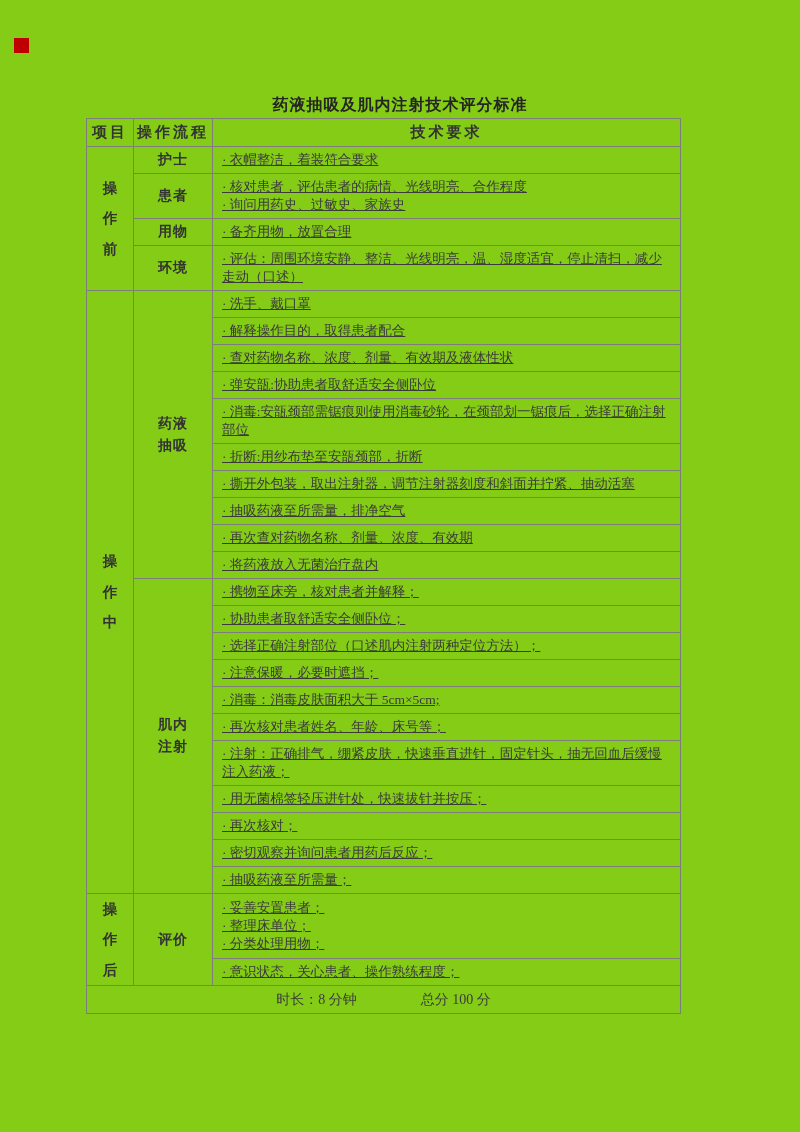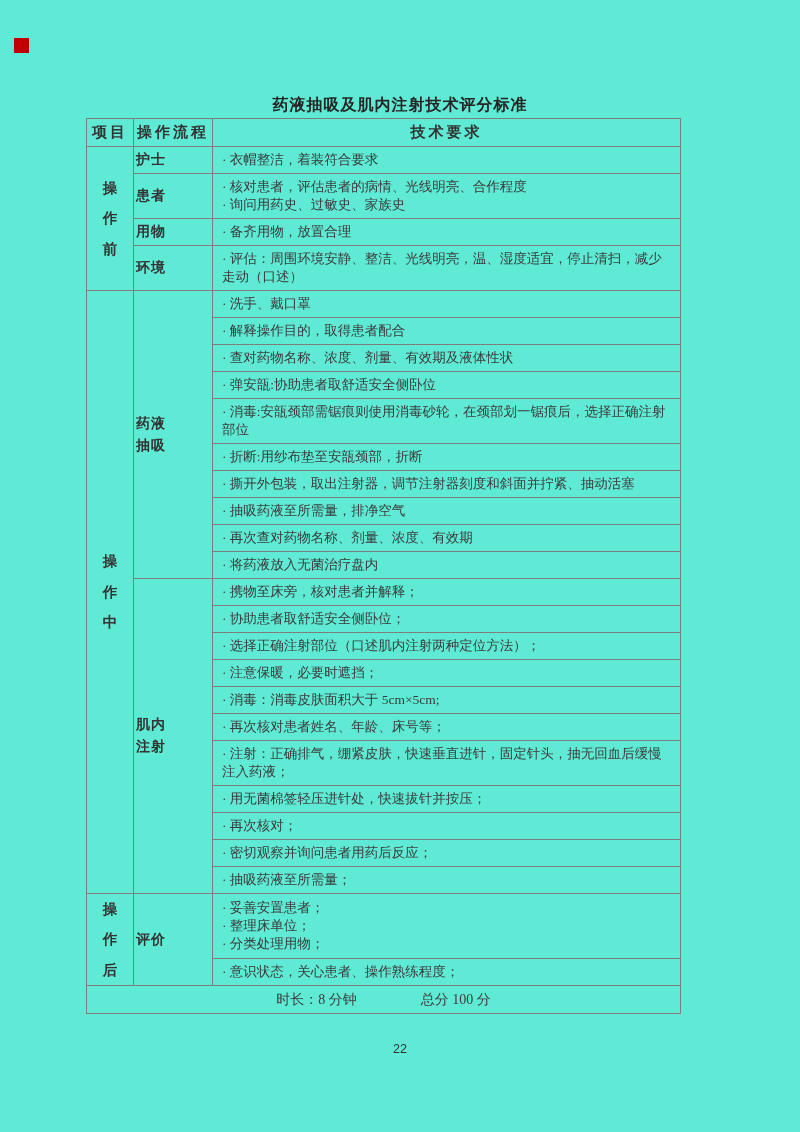--- a/index.html
+++ b/index.html
@@ -1,19 +1,19 @@
 <!DOCTYPE html>
 <html><head>
 <meta charset="utf-8">
 <style>
   html,body{margin:0;padding:0;background:#ffffff;}
   .page{
     position:relative;
     width:800px;height:1132px;
-    background:#5eead4;
+    background:#84cc16;
     font-family:"Liberation Serif","DejaVu Serif",serif;
     color:#3b3b3b;
     overflow:hidden;
   }
   .red-marker{
     position:absolute;left:14px;top:38px;
     width:15px;height:15px;
     background:#c00000;
   }
   .doc-title{
@@ -42,30 +42,30 @@
   }
   td.stage{
     text-align:center;font-weight:bold;font-size:14.5px;color:#333;
     padding:0;
   }
   .stage-label{
     display:inline-block;width:1.15em;
     word-break:break-all;line-height:2.1;text-align:center;
   }
   td.proc{
-    font-weight:bold;font-size:14px;color:#333;
+    text-align:center;font-weight:bold;font-size:14px;color:#333;
     padding:0 2px;
   }
   .proc-label{
     display:inline-block;max-width:2.35em;
     word-break:break-all;line-height:1.55;letter-spacing:1px;
   }
   td.req{
     padding:4px 8px 4px 9px;
-    font-size:13.5px;color:#3b3b3b;
+    font-size:13.5px;color:#3b3b3b;text-decoration:underline;
   }
   .req-line{line-height:18px;word-break:break-all;}
   td.summary{height:27px;padding:0;}
   .summary-inner{
     display:flex;justify-content:center;align-items:center;
     gap:64px;font-size:14px;color:#3b3b3b;
   }
   .page-number{
     position:absolute;top:1042px;left:0;width:800px;
     text-align:center;
@@ -250,15 +250,14 @@
         <td class="summary" colspan="3">
           <div class="summary-inner">
             <span>时长：8 分钟</span>
             <span>总分  100 分</span>
           </div>
         </td>
       </tr>
     </tfoot>
   </table>
 
-  <div class="page-number">22</div>
 
 </div>
 
 </body></html>

